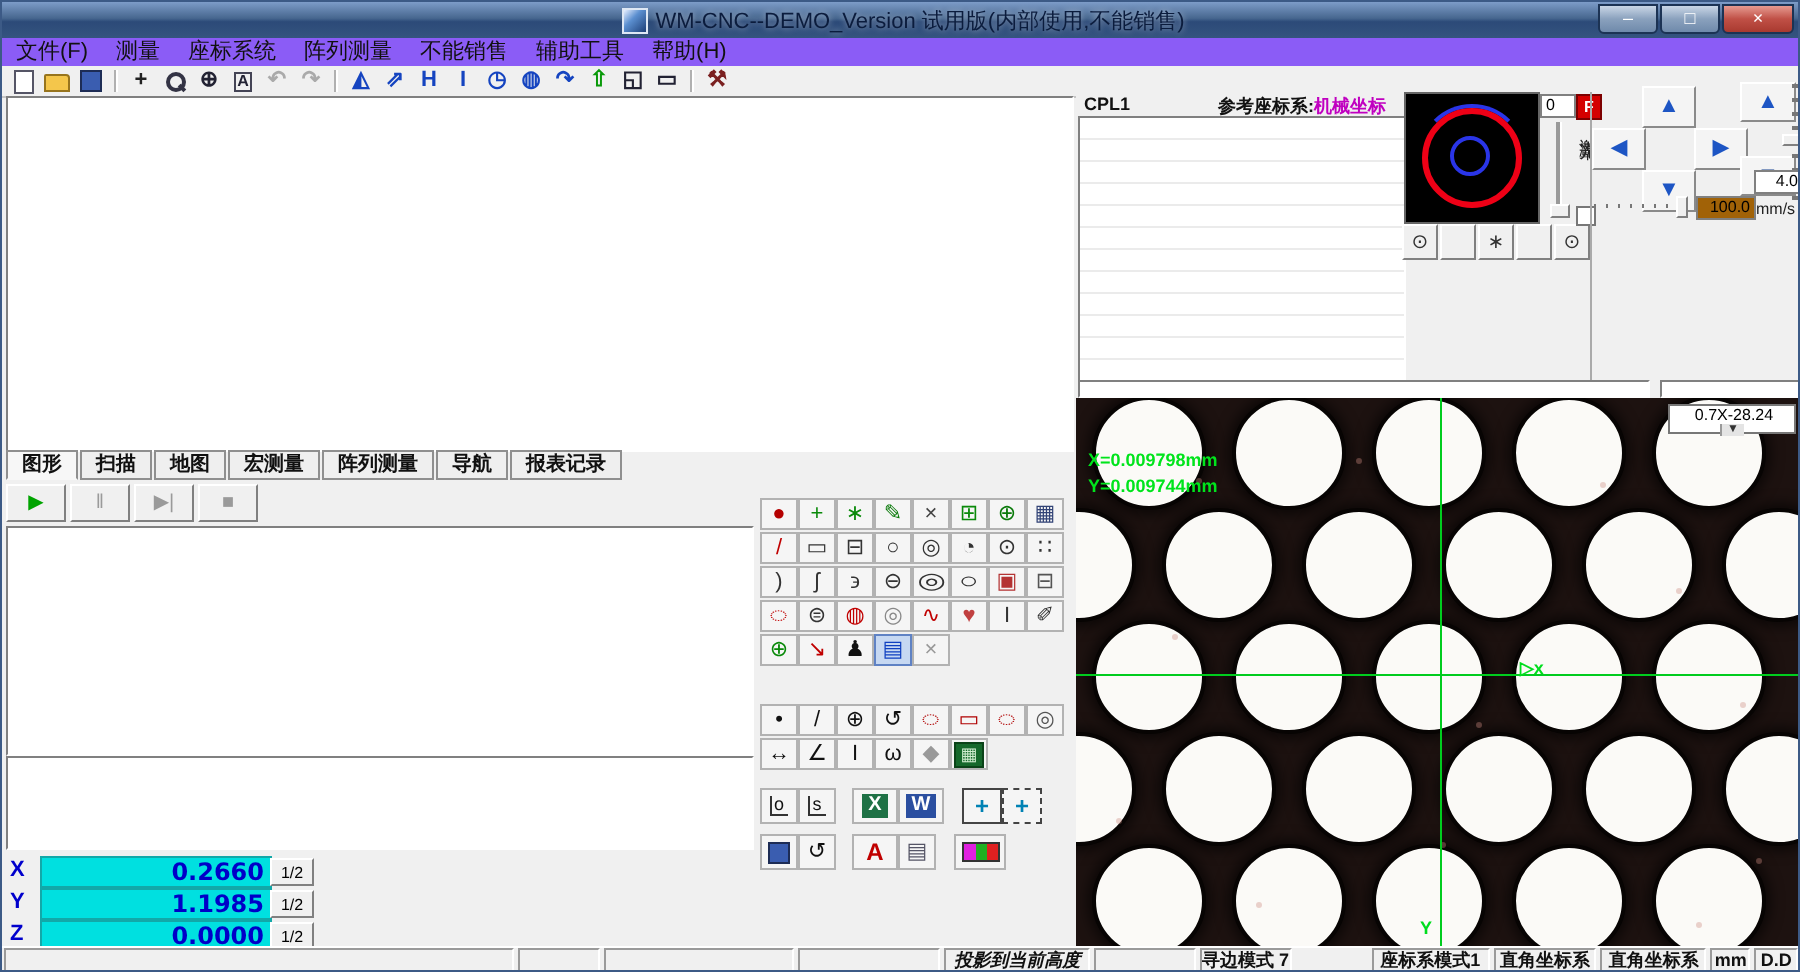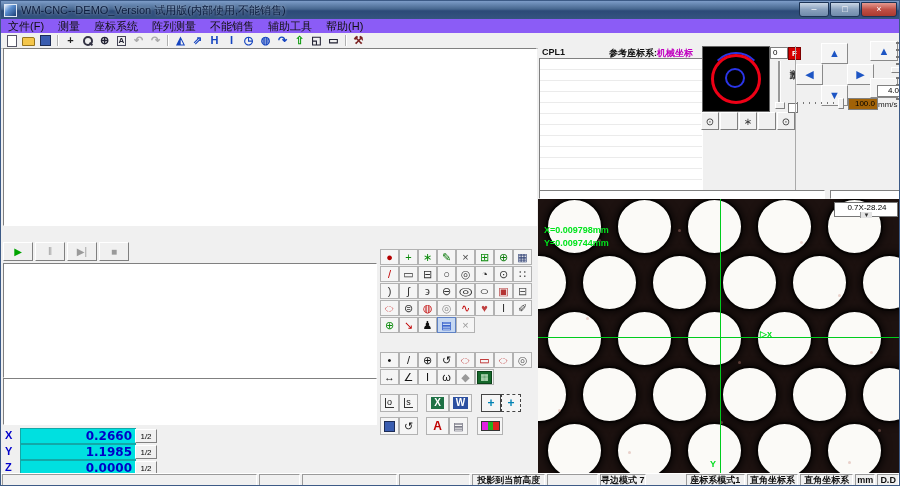--- a/index.html
+++ b/index.html
@@ -4,21 +4,21 @@
 <style>
   html,body{margin:0;padding:0;background:#d8d8d8;}
   #app{position:relative;width:900px;height:486px;background:#f0f0f0;overflow:hidden;
        font-family:"Liberation Sans",sans-serif;box-sizing:border-box;border:1px solid #3c5a86;}
   .raised{border:1px solid;border-color:#fff #808080 #808080 #fff;background:#f0f0f0;}
   .sunken{border:1px solid;border-color:#808080 #fff #fff #808080;background:#fff;}
 
   
   #titlebar{position:absolute;left:0;top:0;width:100%;height:18px;
     background:linear-gradient(180deg,#7d9cc8 0%,#47678f 45%,#2c4a78 55%,#35547f 100%);
-    display:flex;align-items:center;}
+    display:flex;align-items:center;justify-content:center;}
   #appicon{width:11px;height:11px;margin:0 4px 0 3px;border:1px solid #dfe8f4;
     background:linear-gradient(135deg,#e8f0ff 0%,#5b8fd0 40%,#1d3f77 100%);}
   #apptitle{font-size:11px;color:#0b1c3d;text-shadow:0 0 3px rgba(255,255,255,.55);white-space:nowrap;}
   .winbtns{position:absolute;right:2px;top:1px;display:flex;}
   .wbtn{width:28px;height:13px;margin-left:1px;border:1px solid #1c3354;border-radius:0 0 3px 3px;
     background:linear-gradient(180deg,#c9d6e6,#8aa1bd 50%,#6f8aab);color:#fff;font-size:9px;
     display:flex;align-items:center;justify-content:center;line-height:1;}
   .wbtn.close{width:34px;background:linear-gradient(180deg,#e69a90,#c05046 50%,#a93a30);}
 
   
@@ -230,20 +230,29 @@
         <span style="color: rgb(34, 34, 51);">▭</span>
       </span>
       <span class="tb-sep"></span>
       <span class="tb-btn" data-name="tools-icon">
         <span style="color: rgb(122, 32, 32);">⚒</span>
       </span>
     </div>
 
   <div id="leftcol" data-name="left-column">
     <div id="graphics" class="sunken" data-name="graphics-view"></div>
+    <div id="tabsrow" data-name="view-tabs">
+        <div class="tab active" data-name="tab-1">图形</div>
+        <div class="tab" data-name="tab-2">扫描</div>
+        <div class="tab" data-name="tab-3">地图</div>
+        <div class="tab" data-name="tab-4">宏测量</div>
+        <div class="tab" data-name="tab-5">阵列测量</div>
+        <div class="tab" data-name="tab-6">导航</div>
+        <div class="tab" data-name="tab-7">报表记录</div>
+      </div>
     <div id="transport" data-name="transport-controls">
         <div class="t-btn raised" data-name="play-button" style="color: rgb(0, 164, 0);">▶</div>
         <div class="t-btn raised" data-name="pause-button" style="color: rgb(154, 154, 154);">‖</div>
         <div class="t-btn raised" data-name="step-button" style="color: rgb(154, 154, 154);">▶|</div>
         <div class="t-btn raised" data-name="stop-button" style="color: rgb(154, 154, 154);">■</div>
       </div>
     <div id="panelA" class="sunken" data-name="result-list-panel"></div>
     <div id="panelB" class="sunken" data-name="message-panel"></div>
     <div id="palette" data-name="tool-palette">
         <div class="pal-row" style="left: 379px; top: 201px;">
@@ -584,21 +593,21 @@
         <span class="arrow" data-name="chevron-down-icon">▼</span>
       </div>
     </div>
   </div>
 
   <div id="statusbar" data-name="status-bar">
       <div class="scell" data-name="status-cell-empty" style="width: 256px;"></div>
       <div class="scell" data-name="status-cell-empty" style="width: 40px;"></div>
       <div class="scell" data-name="status-cell-empty" style="width: 94px;"></div>
       <div class="scell" data-name="status-cell-empty" style="width: 70px;"></div>
-      <div class="scell" data-name="status-cell" style="width: 72px;">投影到当前高度</div>
+      <div class="scell" data-name="status-cell" style="width: 72px; font-style: italic;">投影到当前高度</div>
       <div class="scell" data-name="status-cell-empty" style="width: 49px;"></div>
       <div class="scell" data-name="status-cell" style="width: 45px;">寻边模式 7</div>
       <div class="scell" data-name="status-cell" style="width: 34px; margin-top: 25px;">临时坐标系</div>
       <div class="scell" data-name="status-cell" style="width: 58px;">座标系模式1</div>
       <div class="scell" data-name="status-cell" style="width: 50px;">直角坐标系</div>
       <div class="scell" data-name="status-cell" style="width: 52px;">直角坐标系</div>
       <div class="scell" data-name="status-cell" style="width: 18px;">mm</div>
       <div class="scell" data-name="status-cell" style="width: 20px;">D.D</div>
     </div>
 </div>

